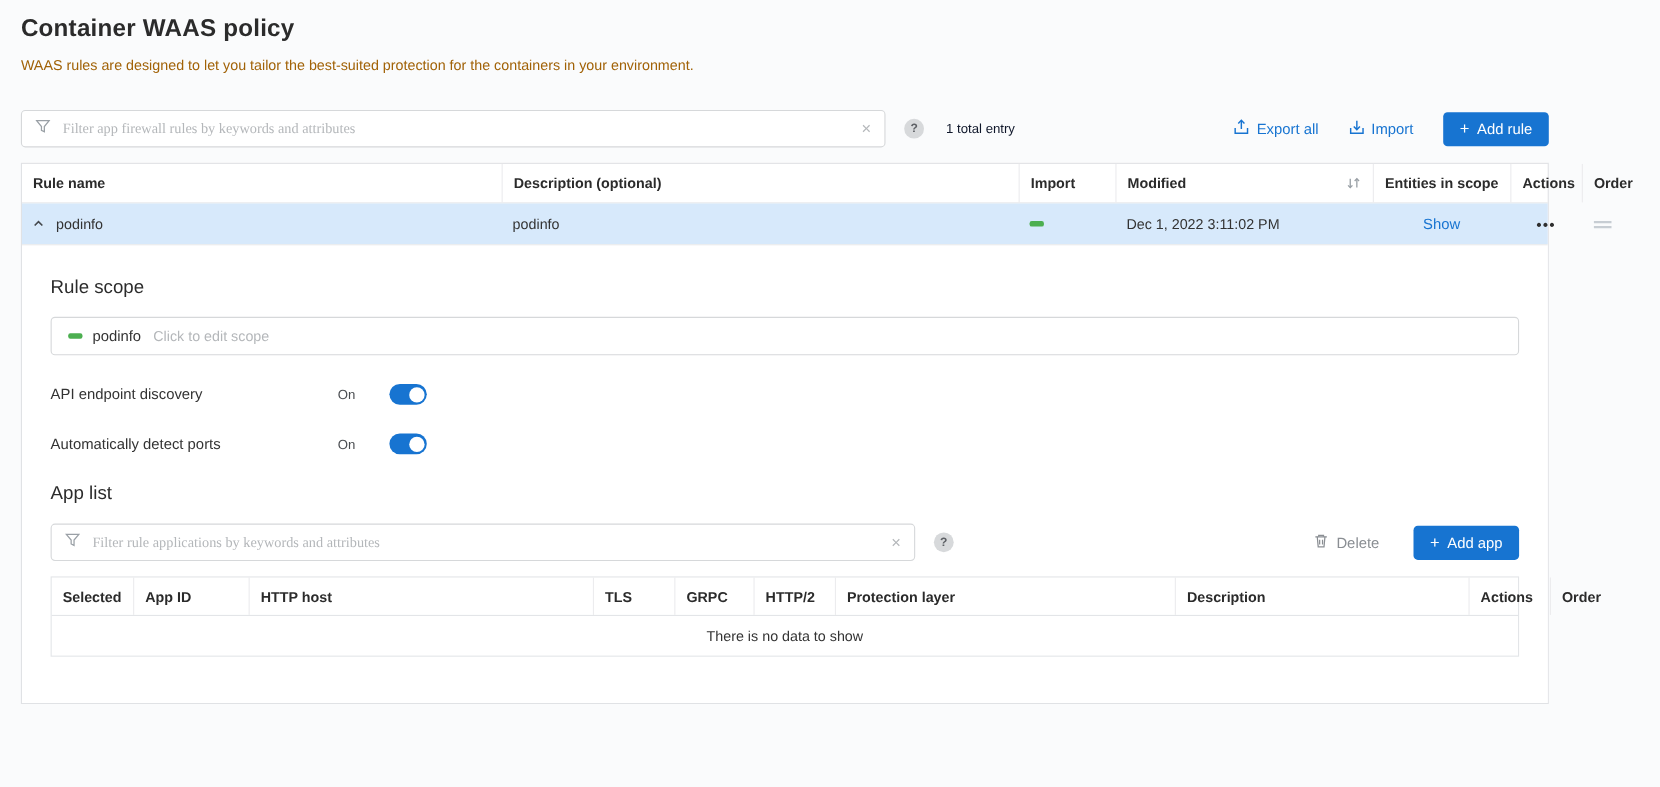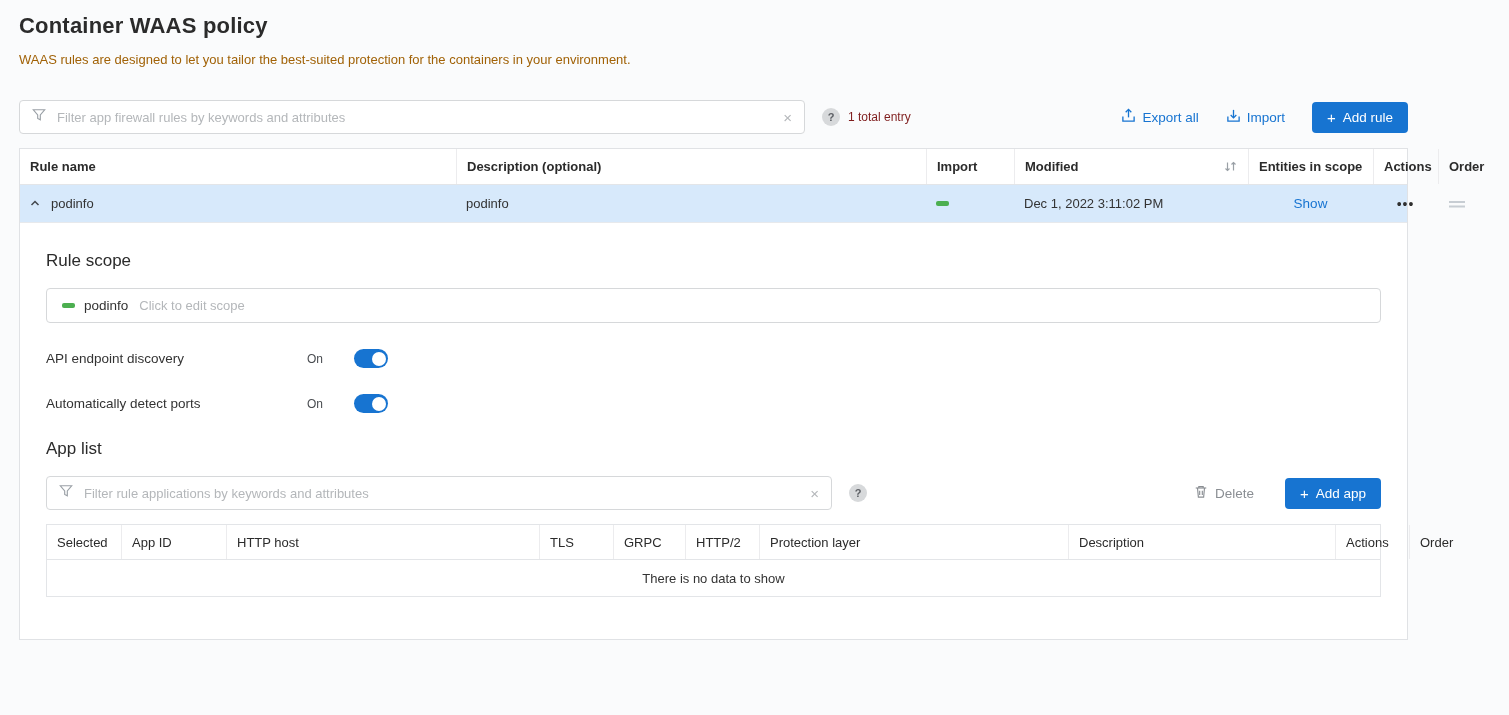--- a/index.html
+++ b/index.html
@@ -20,30 +20,30 @@
 
   
   .toolbar { display: flex; align-items: center; margin-top: 33px; }
   .filter-box {
     width: 786px; height: 34px; background: #fff;
     border: 1px solid #d6d8da; border-radius: 4px;
     display: flex; align-items: center; padding: 0 12px; gap: 9px;
   }
   .filter-input {
     flex: 1; border: none; outline: none; background: transparent;
-    font-family: Liberation Sans, sans-serif; font-size: 13px; color: #ec4899;
+    font-family: Liberation Serif, serif; font-size: 13px; color: #ec4899;
   }
   .filter-input::placeholder { color: #b4b7ba; }
   .clear-x { color: #b4b7ba; font-size: 15px; line-height: 1; cursor: pointer; flex: none; }
   .help-circle {
     width: 18px; height: 18px; border-radius: 50%; background: #d7d9db; color: #5d6065;
     font-size: 11px; font-weight: 700; display: inline-flex; align-items: center;
     justify-content: center; margin-left: 17px; cursor: pointer; flex: none;
   }
-  .total-entries { font-size: 12px; color: #7f1d1d; margin-left: 8px; white-space: nowrap; }
+  .total-entries { font-size: 12px; color: #0f172a; margin-left: 20px; white-space: nowrap; }
   .toolbar-spacer { flex: 1; }
   .text-link {
     color: #1774d1; font-size: 13.5px; text-decoration: none;
     display: inline-flex; align-items: center; gap: 6px; cursor: pointer;
   }
   .toolbar .text-link { margin-right: 27px; }
   .btn-primary {
     background: #1774d1; color: #fff; border: none; border-radius: 4px;
     height: 31px; padding: 0 15px; font-size: 13.5px; font-family: inherit;
     display: inline-flex; align-items: center; gap: 7px; cursor: pointer;
@@ -106,21 +106,21 @@
 
   
   .app-table { margin-top: 14px; border: 1px solid #e3e5e8; background: #fff; }
   .at-header {
     display: grid;
     grid-template-columns: 74px 105px 313px 74px 72px 74px 309px 267px 74px auto;
     border-bottom: 1px solid #e3e5e8;
   }
   .at-hcell {
     height: 34px; display: flex; align-items: center; padding: 0 10px;
-    font-weight: 400; font-size: 13px; color: #2b2b2b;
+    font-weight: 700; font-size: 13px; color: #2b2b2b;
     border-left: 1px solid #ececee; cursor: pointer; text-align: center;
   }
   .at-hcell:first-child { border-left: none; }
   .at-empty {
     height: 36px; display: flex; align-items: center; justify-content: center;
     font-size: 13px; color: #333;
   }
 </style>
 </head>
 <body>

